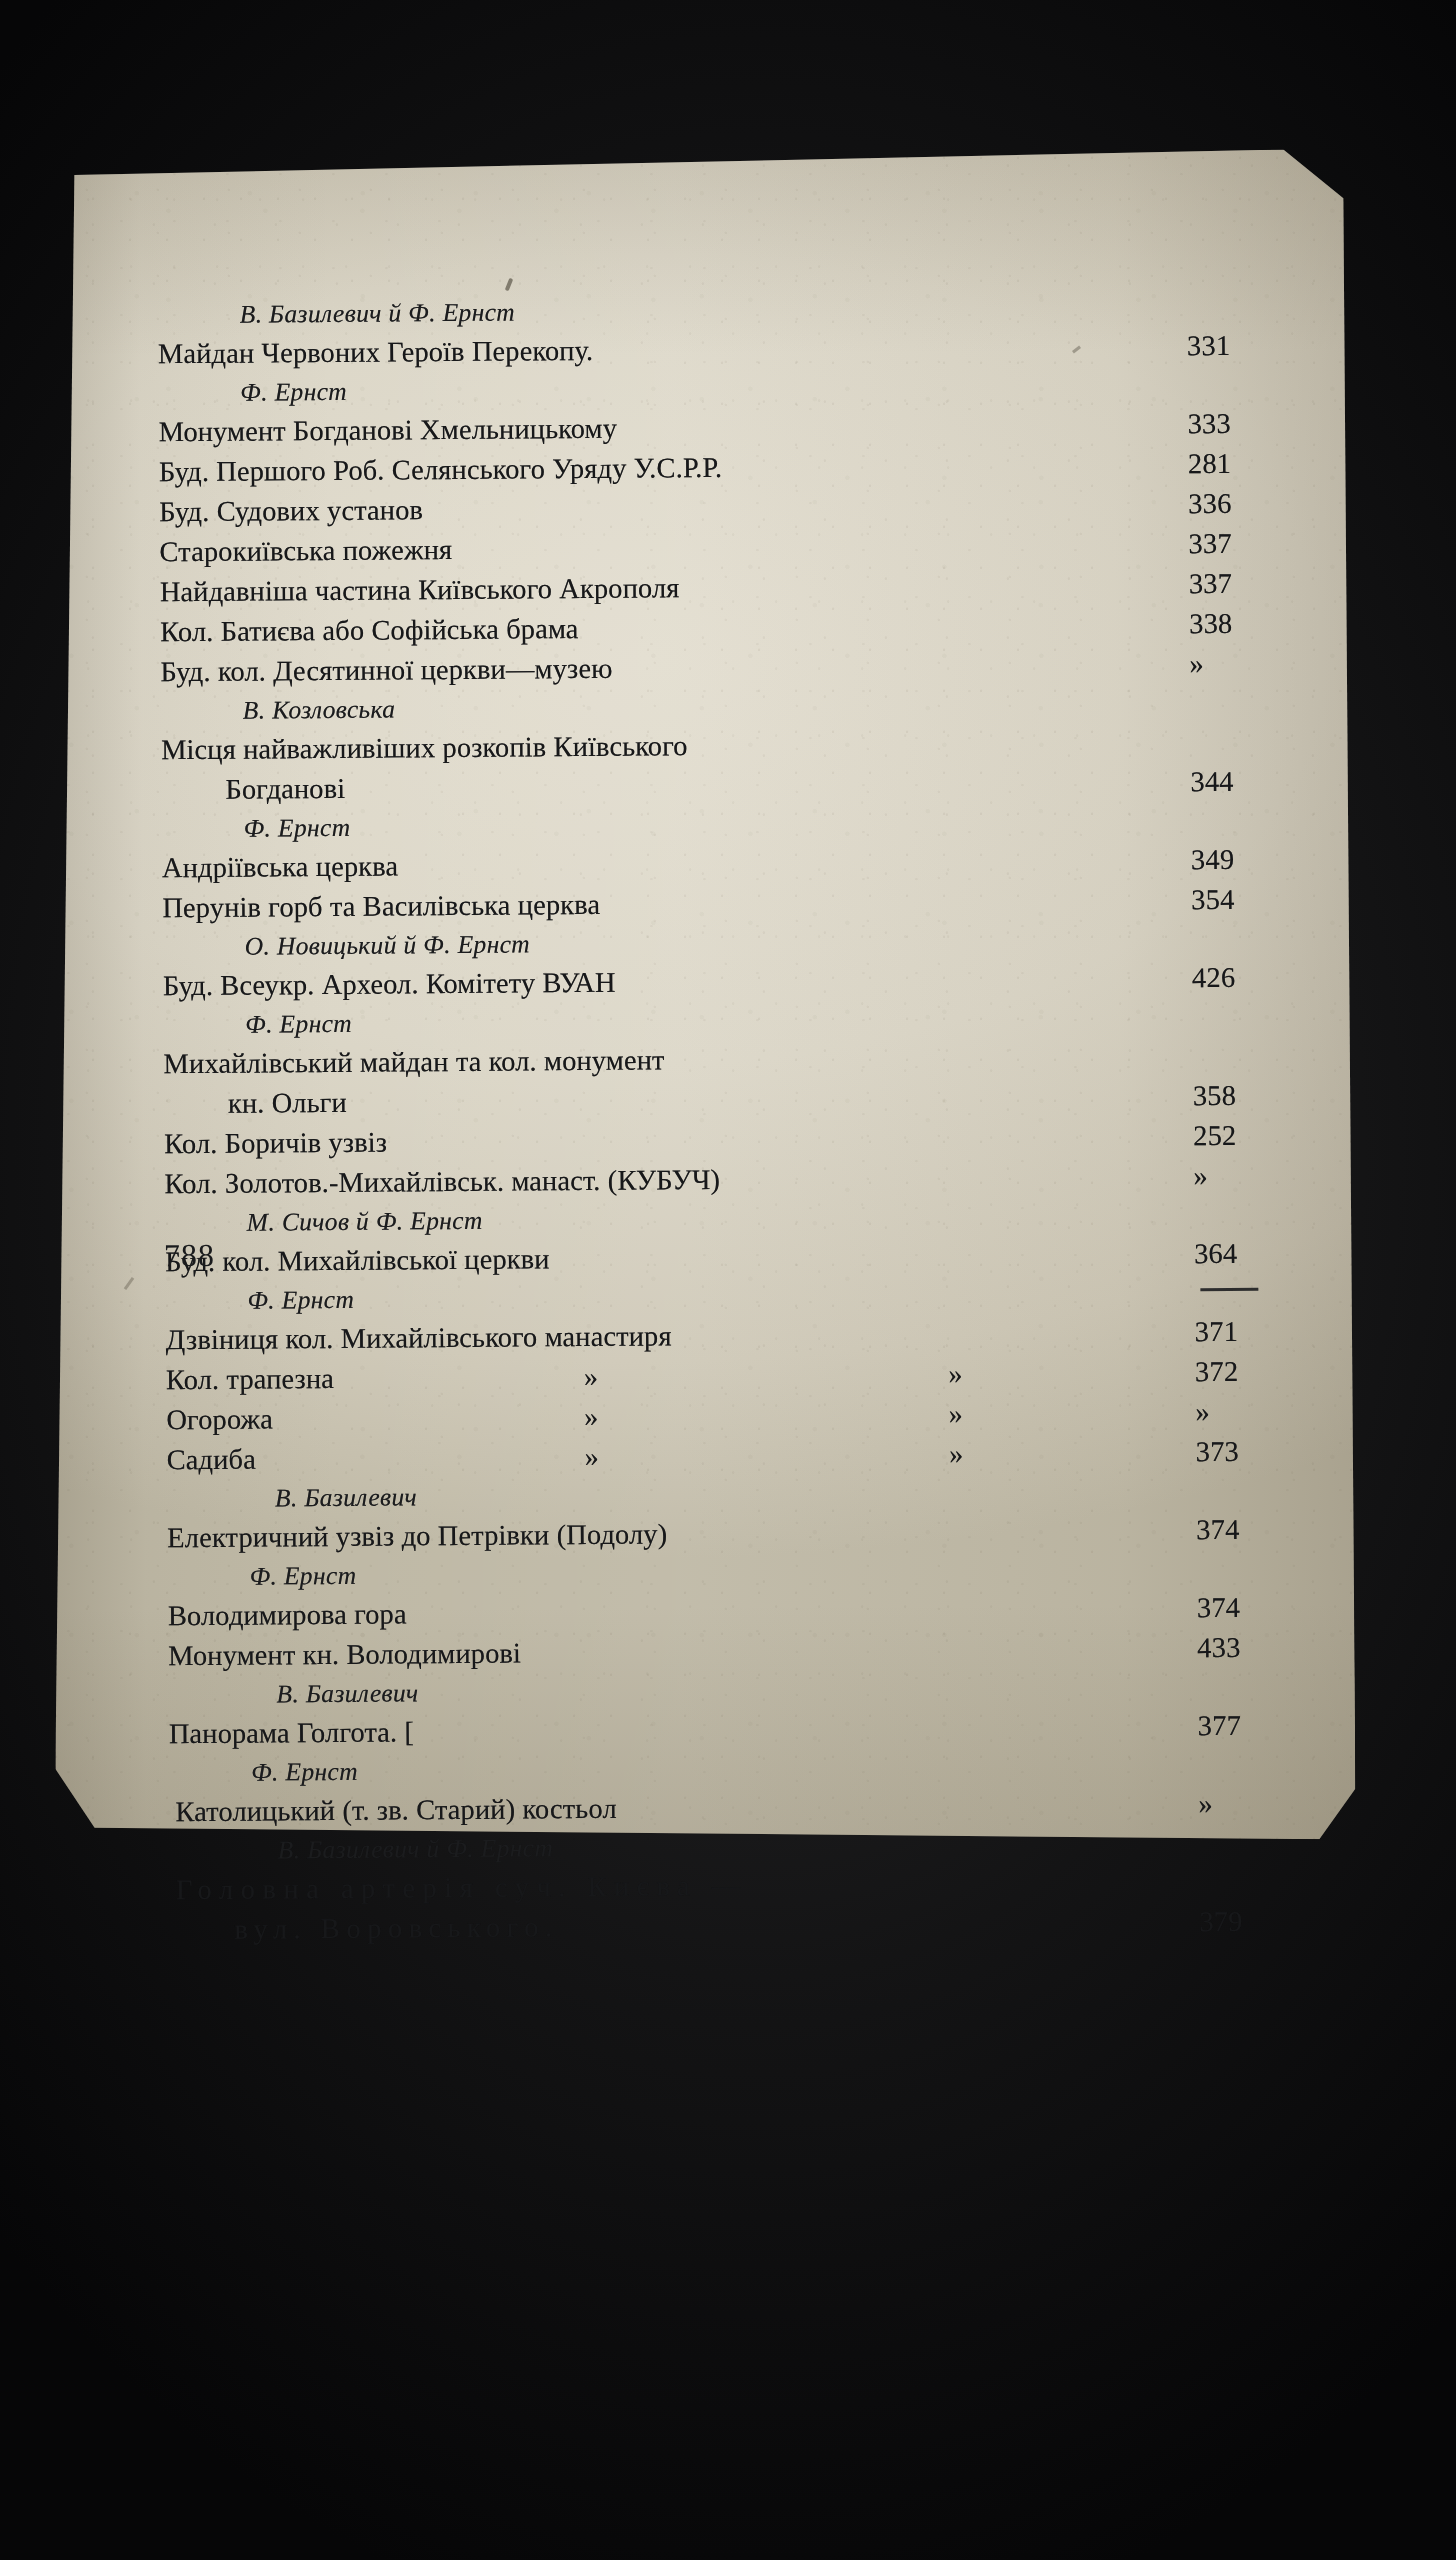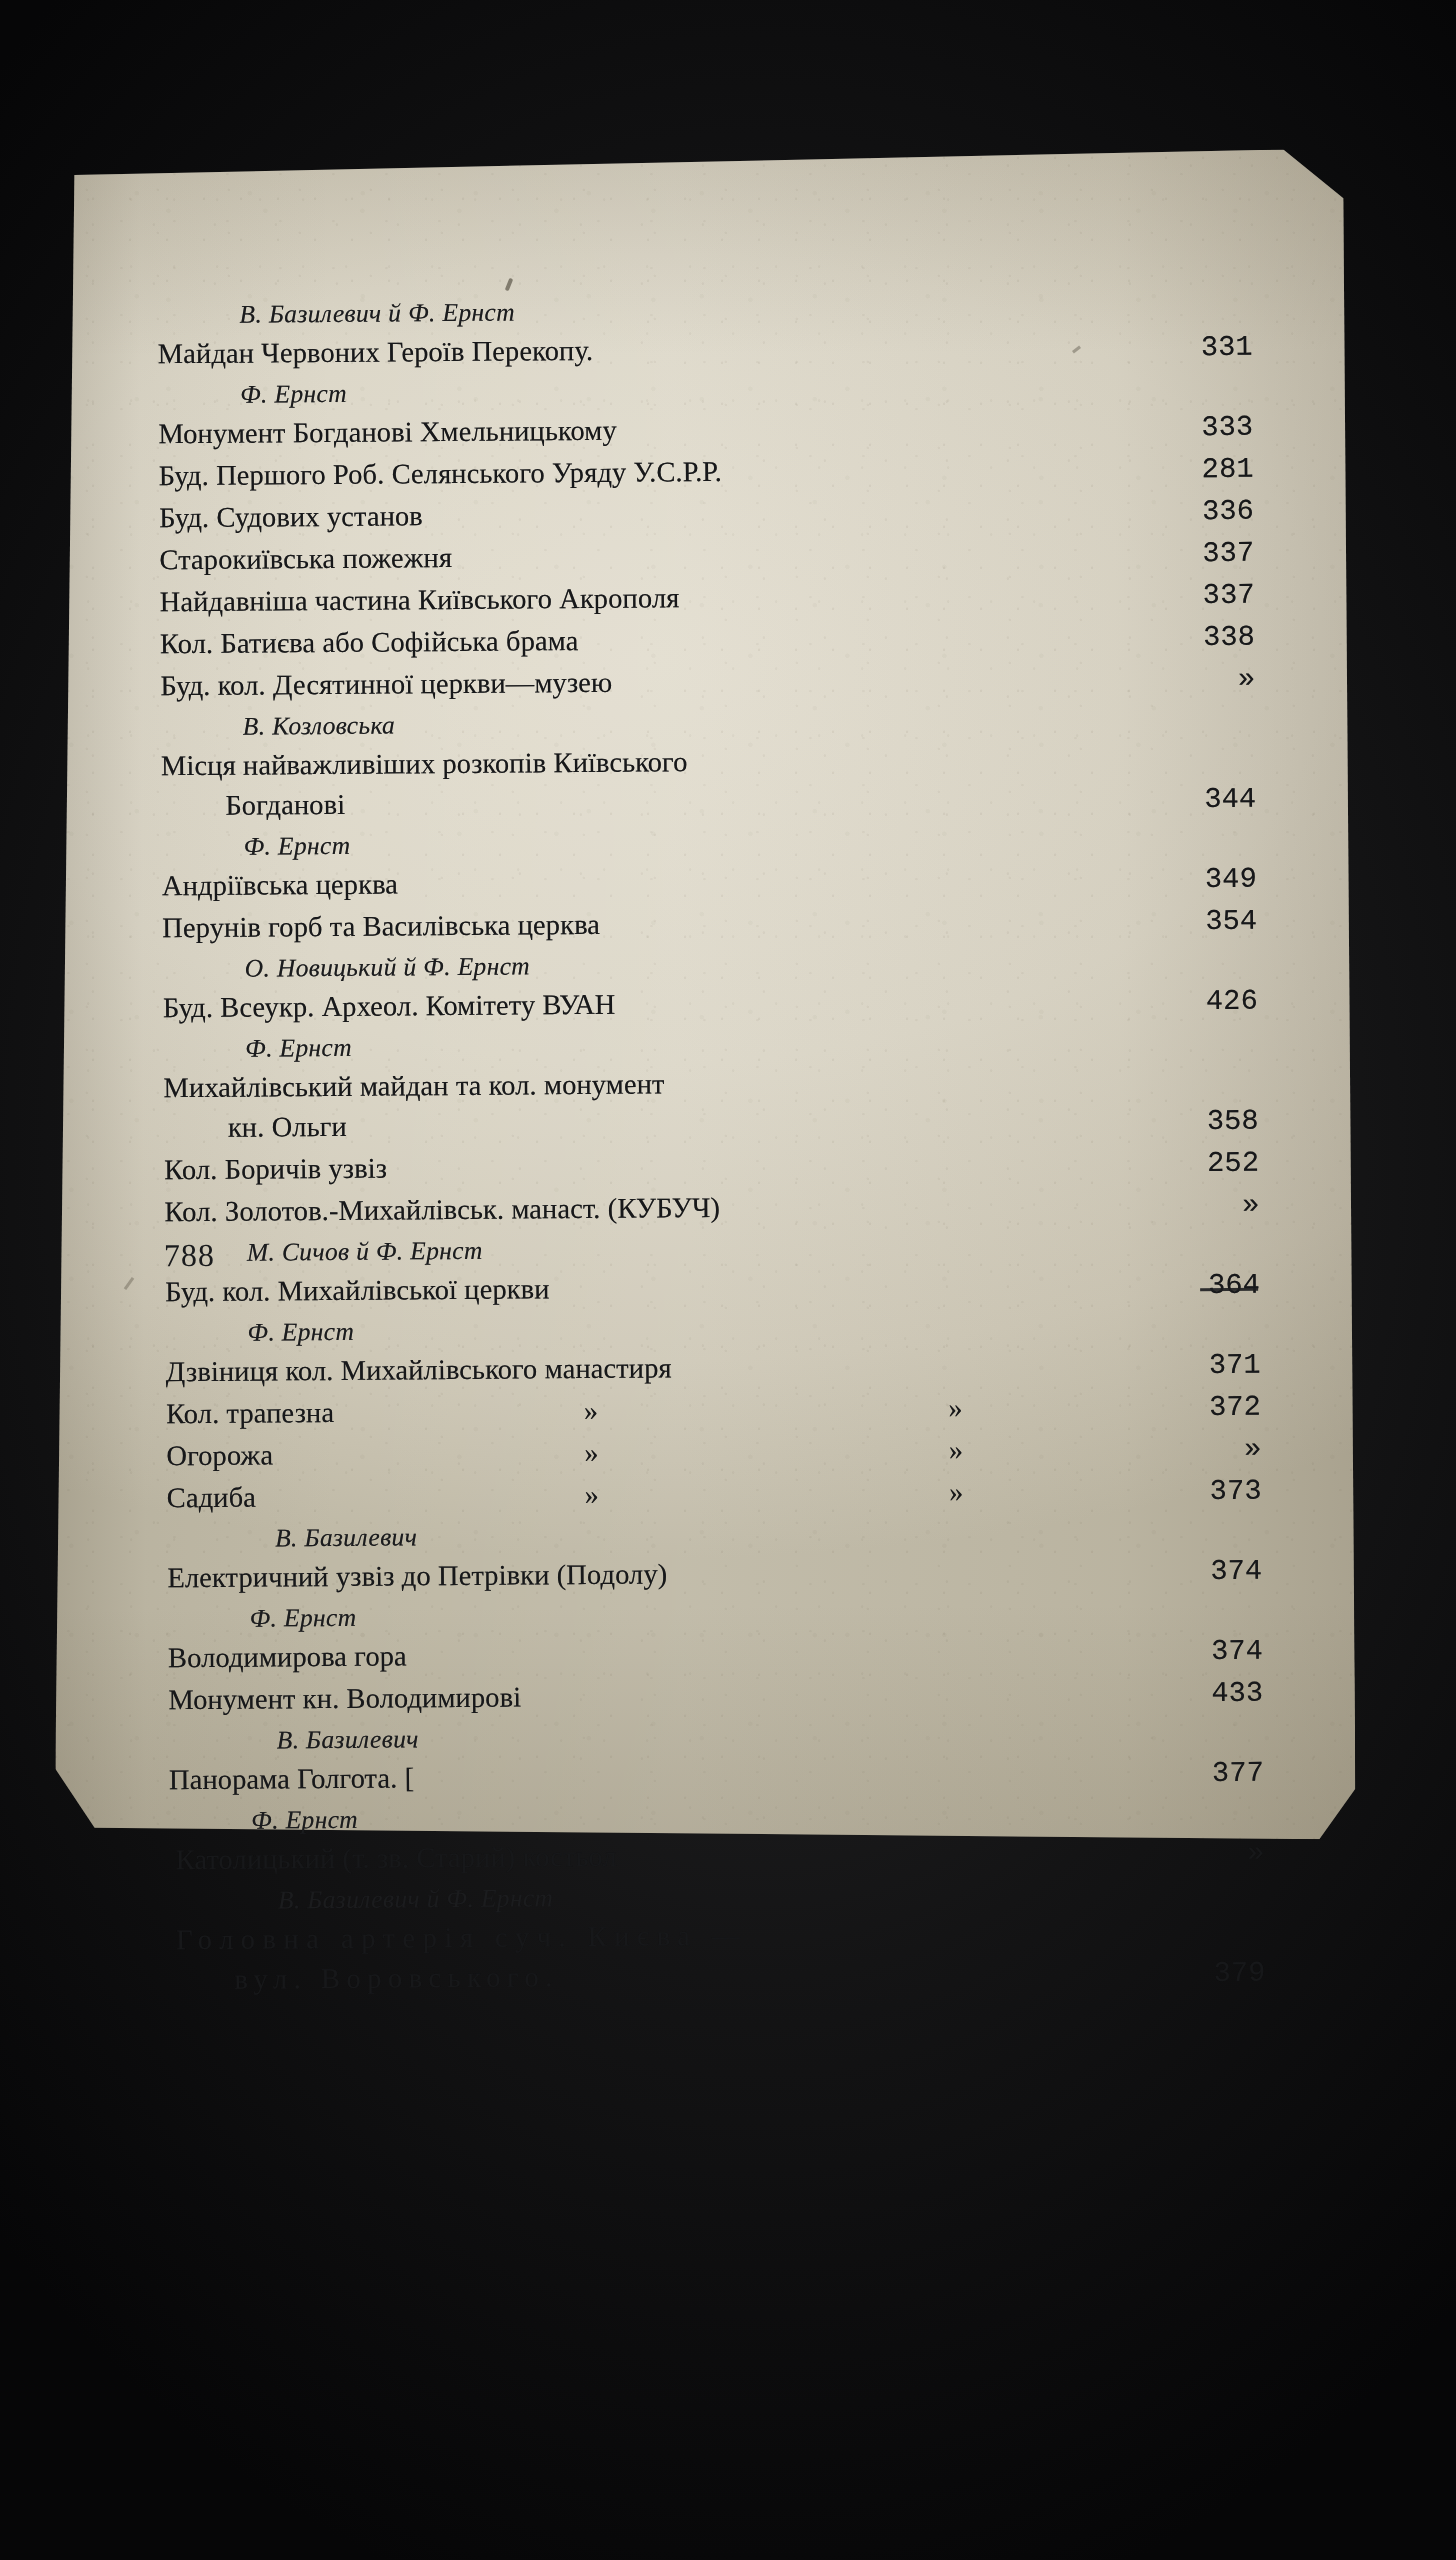--- a/index.html
+++ b/index.html
@@ -132,24 +132,22 @@
   .entry .leader::before {
     content: "......................................................";
     position: absolute;
     left: 0;
     top: -22px;
     white-space: nowrap;
   }
   .entry .pageno {
     flex: 0 0 auto;
     width: 66px;
-    text-align: right;
     font-size: 28.5px;
     letter-spacing: .2px;
-    font-family: Liberation Mono, monospace;
   }
   .entry.no-leader .leader::before { content: ""; }
 
   
   .cont { padding-left: 64px; }
 
   
   .ditto-row .title { flex: 0 0 auto; width: 300px; }
   .ditto-row .dit-a { flex: 0 0 auto; width: 250px; text-align: center; font-size: 28px; }
   .ditto-row .dit-b { flex: 1 1 auto; text-align: center; font-size: 28px; }

